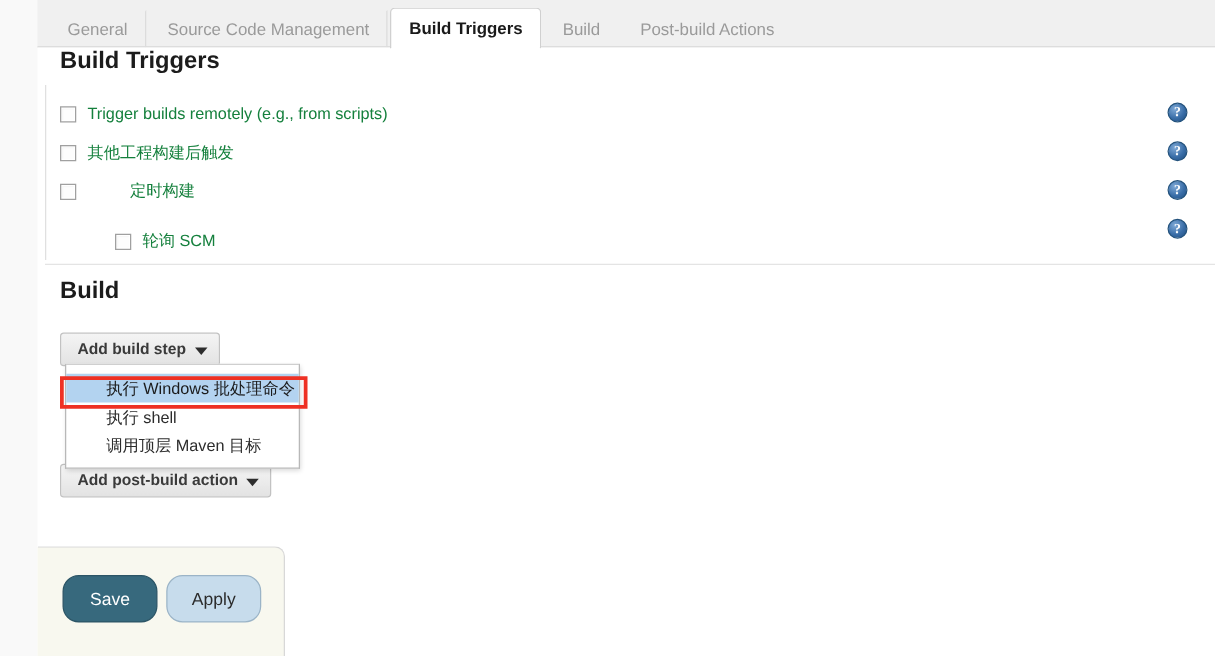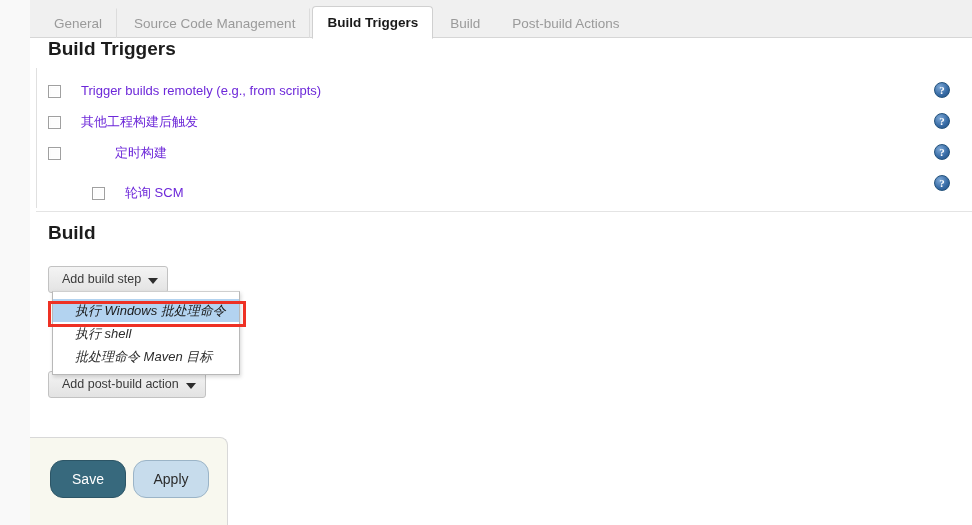--- a/index.html
+++ b/index.html
@@ -127,23 +127,23 @@
   .cbox {
     width: 13px;
     height: 13px;
     background: #fdfdfd;
     border: 1px solid #a0a0a0;
     box-shadow: inset 0 0 0 1px #ffffff, inset 1px 1px 1px rgba(0,0,0,0.10);
     flex: 0 0 auto;
     cursor: pointer;
   }
   .cblabel {
-    margin-left: 20px;
+    margin-left: 9px;
     font-size: 13px;
-    color: #6d28d9;
+    color: #15803d;
     white-space: nowrap;
     line-height: 16px;
   }
 
   .helpicon {
     position: absolute;
     right: 22px;
     width: 16px;
     height: 16px;
     border-radius: 50%;
@@ -160,21 +160,21 @@
 
   
   .btn-dd {
     position: absolute;
     height: 27px;
     padding: 0 26px 0 13px;
     background: linear-gradient(to bottom, #f4f4f4 0%, #e3e3e3 100%);
     border: 1px solid #c2c2c2;
     border-radius: 3px;
     font-size: 12.5px;
-    font-weight: normal;
+    font-weight: bold;
     color: #3a3a3a;
     line-height: 25px;
     cursor: pointer;
     white-space: nowrap;
   }
   .btn-dd .caret {
     position: absolute;
     right: 9px;
     top: 11px;
     width: 0; height: 0;
@@ -195,26 +195,25 @@
     border: 1px solid #b8b8b8;
     border-top: 1px solid #cfcfcf;
     box-shadow: 1px 2px 4px rgba(0,0,0,0.16);
     z-index: 20;
     padding-top: 7px;
     padding-bottom: 6px;
   }
   .dd-item {
     height: 23px;
     line-height: 23px;
-    padding-left: 22px;
+    padding-left: 32px;
     font-size: 13px;
     color: #2c2c2c;
     white-space: nowrap;
     cursor: pointer;
-    font-style: italic;
   }
   .dd-item.selected {
     background: #b3d3f0;
     color: #1b1b1b;
   }
   .dd-highlight {
     position: absolute;
     left: 18px;
     top: 263px;
     width: 198px;
@@ -334,21 +333,21 @@
     </div>
 
     <div class="dropdown">
       <div class="dd-item selected">
         <span>执行 Windows 批处理命令</span>
       </div>
       <div class="dd-item">
         <span>执行 shell</span>
       </div>
       <div class="dd-item">
-        <span>批处理命令 Maven 目标</span>
+        <span>调用顶层 Maven 目标</span>
       </div>
     </div>
 
     <div class="dd-highlight"></div>
 
     <div class="savebar">
       <div class="btn-main" id="btn-save">
         <span>Save</span>
       </div>
       <div class="btn-main" id="btn-apply">

